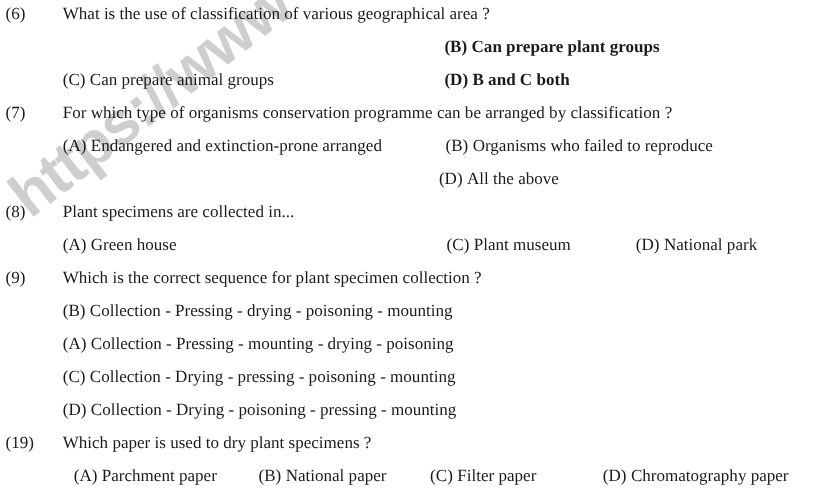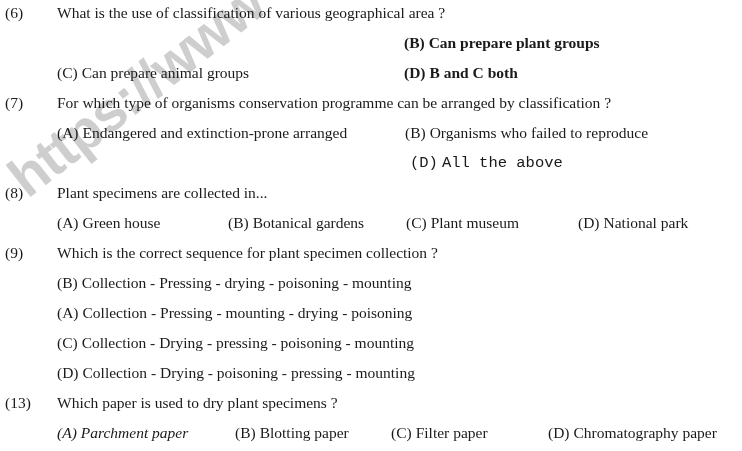--- a/index.html
+++ b/index.html
@@ -83,28 +83,28 @@
     font-size: 15.5px;
     line-height: 22px;
     white-space: nowrap;
   }
   .opt .lbl { margin-right: 4px; }
 
   
   .c1 { left: 57px; }
   .c2 { left: 404px; font-weight: bold; }
   .q7c2 { left: 405px; font-family: Liberation Serif, serif; }
-  .q7c2d { left: 410px; font-family: Liberation Mono, monospace; }
+  .q7c2d { left: 399px; }
 
   .q8a { left: 57px; }
   .q8b { left: 228px; }
   .q8c { left: 406px; }
   .q8d { left: 578px; }
 
-  .q10a { left: 57px; font-style: italic; }
+  .q10a { left: 67px; }
   .q10b { left: 235px; }
   .q10c { left: 391px; }
   .q10d { left: 548px; }
 </style>
 </head>
 <body>
 
 <div id="page">
 
   <div id="watermark">https://www</div>
@@ -137,21 +137,20 @@
     </div>
   </div>
 
   <div class="q-block" style="top:182px;">
     <div class="q-head">
       <span class="q-num">(8)</span>
       <span class="q-text">Plant specimens are collected in...</span>
     </div>
     <div class="opt-row">
       <span class="opt q8a"><span class="lbl">(A)</span><span>Green house</span></span>
-      <span class="opt q8b"><span class="lbl">(B)</span><span>Botanical gardens</span></span>
       <span class="opt q8c"><span class="lbl">(C)</span><span>Plant museum</span></span>
       <span class="opt q8d"><span class="lbl">(D)</span><span>National park</span></span>
     </div>
   </div>
 
   <div class="q-block" style="top:242px;">
     <div class="q-head">
       <span class="q-num">(9)</span>
       <span class="q-text">Which is the correct sequence for plant specimen collection ?</span>
     </div>
@@ -164,24 +163,24 @@
     <div class="opt-row">
       <span class="opt c1"><span class="lbl">(C)</span><span>Collection - Drying - pressing - poisoning - mounting</span></span>
     </div>
     <div class="opt-row">
       <span class="opt c1"><span class="lbl">(D)</span><span>Collection - Drying - poisoning - pressing - mounting</span></span>
     </div>
   </div>
 
   <div class="q-block" style="top:392px;">
     <div class="q-head">
-      <span class="q-num">(13)</span>
+      <span class="q-num">(19)</span>
       <span class="q-text">Which paper is used to dry plant specimens ?</span>
     </div>
     <div class="opt-row">
       <span class="opt q10a"><span class="lbl">(A)</span><span>Parchment paper</span></span>
-      <span class="opt q10b"><span class="lbl">(B)</span><span>Blotting paper</span></span>
+      <span class="opt q10b"><span class="lbl">(B)</span><span>National paper</span></span>
       <span class="opt q10c"><span class="lbl">(C)</span><span>Filter paper</span></span>
       <span class="opt q10d"><span class="lbl">(D)</span><span>Chromatography paper</span></span>
     </div>
   </div>
 
 </div>
 
 </body></html>

